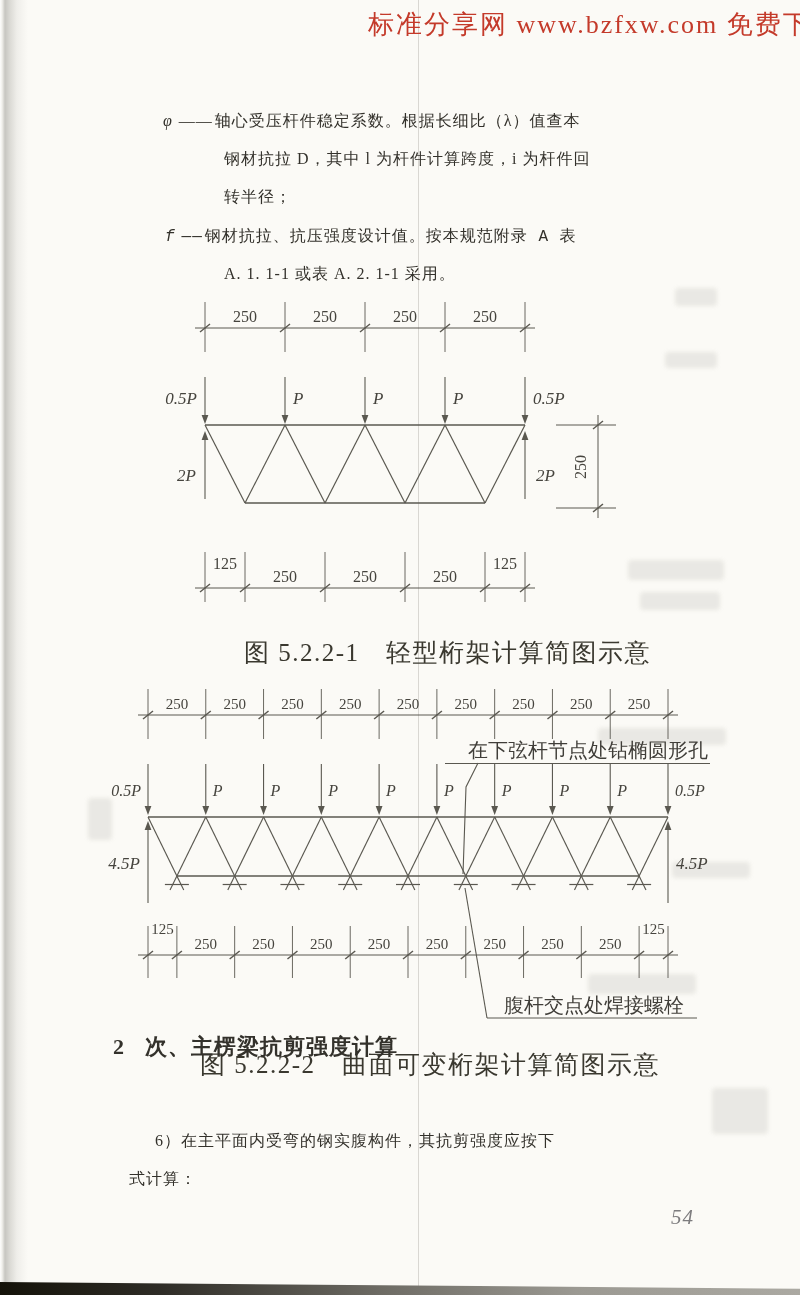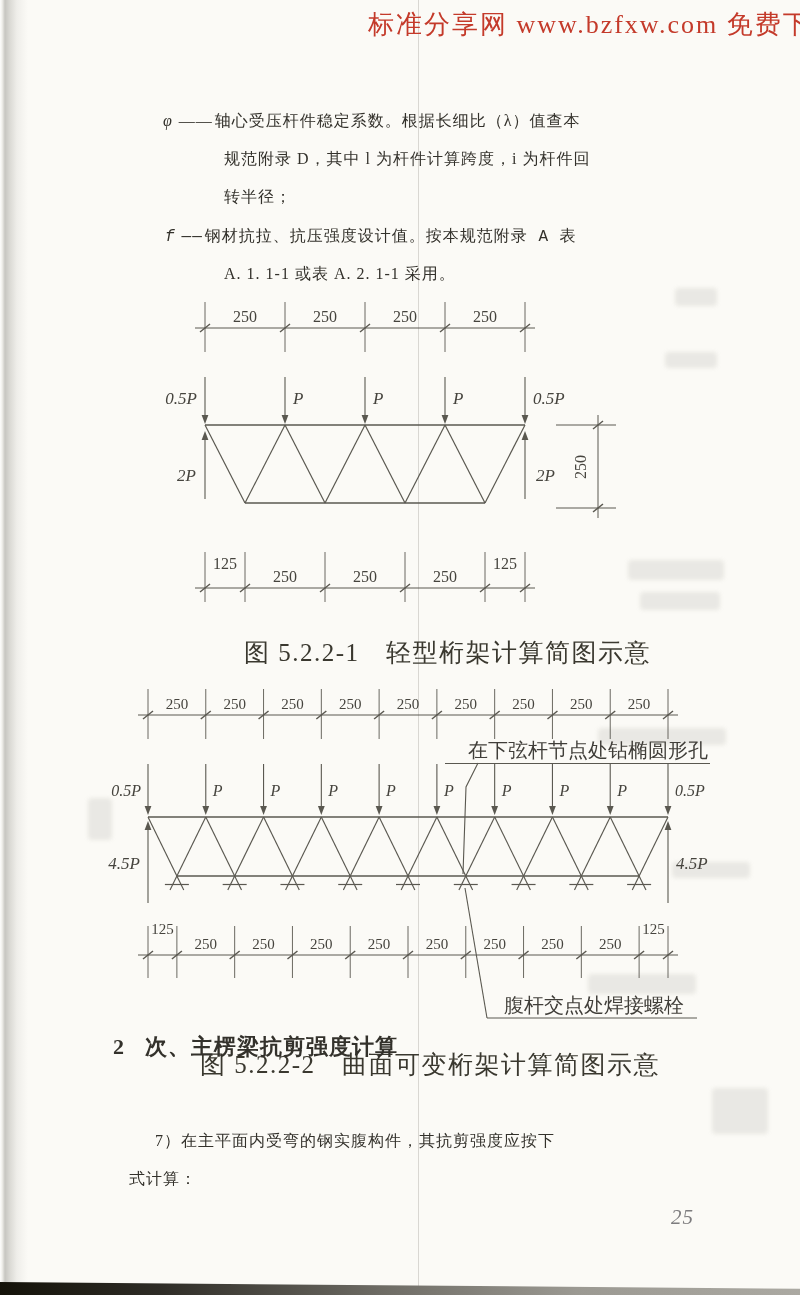--- a/index.html
+++ b/index.html
@@ -52,21 +52,21 @@
 <div class="abs ghost" style="left:640px;top:592px;width:80px;height:18px;"></div>
 <div class="abs ghost" style="left:598px;top:728px;width:128px;height:17px;"></div>
 <div class="abs ghost" style="left:88px;top:798px;width:24px;height:42px;"></div>
 <div class="abs ghost" style="left:672px;top:862px;width:78px;height:16px;"></div>
 <div class="abs ghost" style="left:588px;top:974px;width:108px;height:20px;"></div>
 <div class="abs ghost" style="left:712px;top:1088px;width:56px;height:46px;"></div>
 
 <div class="abs watermark" style="color: rgb(196, 58, 42);">标准分享网 www.bzfxw.com 免费下载</div>
 
 <div class="abs bodyline" style="left:163px;top:111px;"><span class="sym">φ</span><span class="dash">——</span><span>轴心受压杆件稳定系数。根据长细比（λ）值查本</span></div>
-<div class="abs bodyline" style="left:224px;top:149px;">规范附录 D，其中 l 为杆件计算跨度，i 为杆件回</div>
+<div class="abs bodyline" style="left:224px;top:149px;">钢材抗拉 D，其中 l 为杆件计算跨度，i 为杆件回</div>
 <div class="abs bodyline" style="left:224px;top:187px;">转半径；</div>
 <div class="abs bodyline" style="left:165px;top:226px;font-family:Liberation Mono, monospace;"><span class="sym">f</span><span class="dash">——</span><span>钢材抗拉、抗压强度设计值。按本规范附录 A 表</span></div>
 <div class="abs bodyline" style="left:224px;top:264px;">A. 1. 1-1 或表 A. 2. 1-1 采用。</div>
 
 <svg id="fig1" style="top:290px;" width="800" height="350" viewBox="0 290 800 350">
     <line x1="195" y1="328" x2="535" y2="328" stroke="#5a5850" stroke-width="1"></line>
     <line x1="205" y1="302" x2="205" y2="352" stroke="#5a5850" stroke-width="0.9"></line>
     <line x1="200" y1="332" x2="210" y2="324" stroke="#5a5850" stroke-width="1.5"></line>
     <line x1="285" y1="302" x2="285" y2="352" stroke="#5a5850" stroke-width="0.9"></line>
     <line x1="280" y1="332" x2="290" y2="324" stroke="#5a5850" stroke-width="1.5"></line>
@@ -270,16 +270,16 @@
     <text x="708" y="757" fill="#403e39" font-size="20" text-anchor="end">在下弦杆节点处钻椭圆形孔</text>
     <line x1="445" y1="763.5" x2="710" y2="763.5" stroke="#5a5850" stroke-width="1.1"></line>
     <polyline points="478,763 466,787 463,874" fill="none" stroke="#5a5850" stroke-width="1.1"></polyline>
     <text x="504" y="1012" fill="#403e39" font-size="20" text-anchor="start">腹杆交点处焊接螺栓</text>
     <line x1="487" y1="1018" x2="697" y2="1018" stroke="#5a5850" stroke-width="1.1"></line>
     <line x1="465" y1="888" x2="487" y2="1018" stroke="#5a5850" stroke-width="1.1"></line>
   </svg>
 <div class="abs caption" style="left:200px;top:1048px;">图 5.2.2-2　曲面可变桁架计算简图示意</div>
 
 <div class="abs heading" style="left:113px;top:1032px;"><span class="num">2</span><span>次、主楞梁抗剪强度计算</span></div>
-<div class="abs bodyline" style="left:155px;top:1131px;">7）在主平面内受弯的钢实腹构件，其抗剪强度应按下</div>
+<div class="abs bodyline" style="left:155px;top:1131px;">6）在主平面内受弯的钢实腹构件，其抗剪强度应按下</div>
 <div class="abs bodyline" style="left:83px;top:1169px;margin-left:46px;">式计算：</div>
 
-<div class="abs pagenum" style="left:671px;top:1205px;">25</div>
+<div class="abs pagenum" style="left:671px;top:1205px;">54</div>
 
 </body></html>

